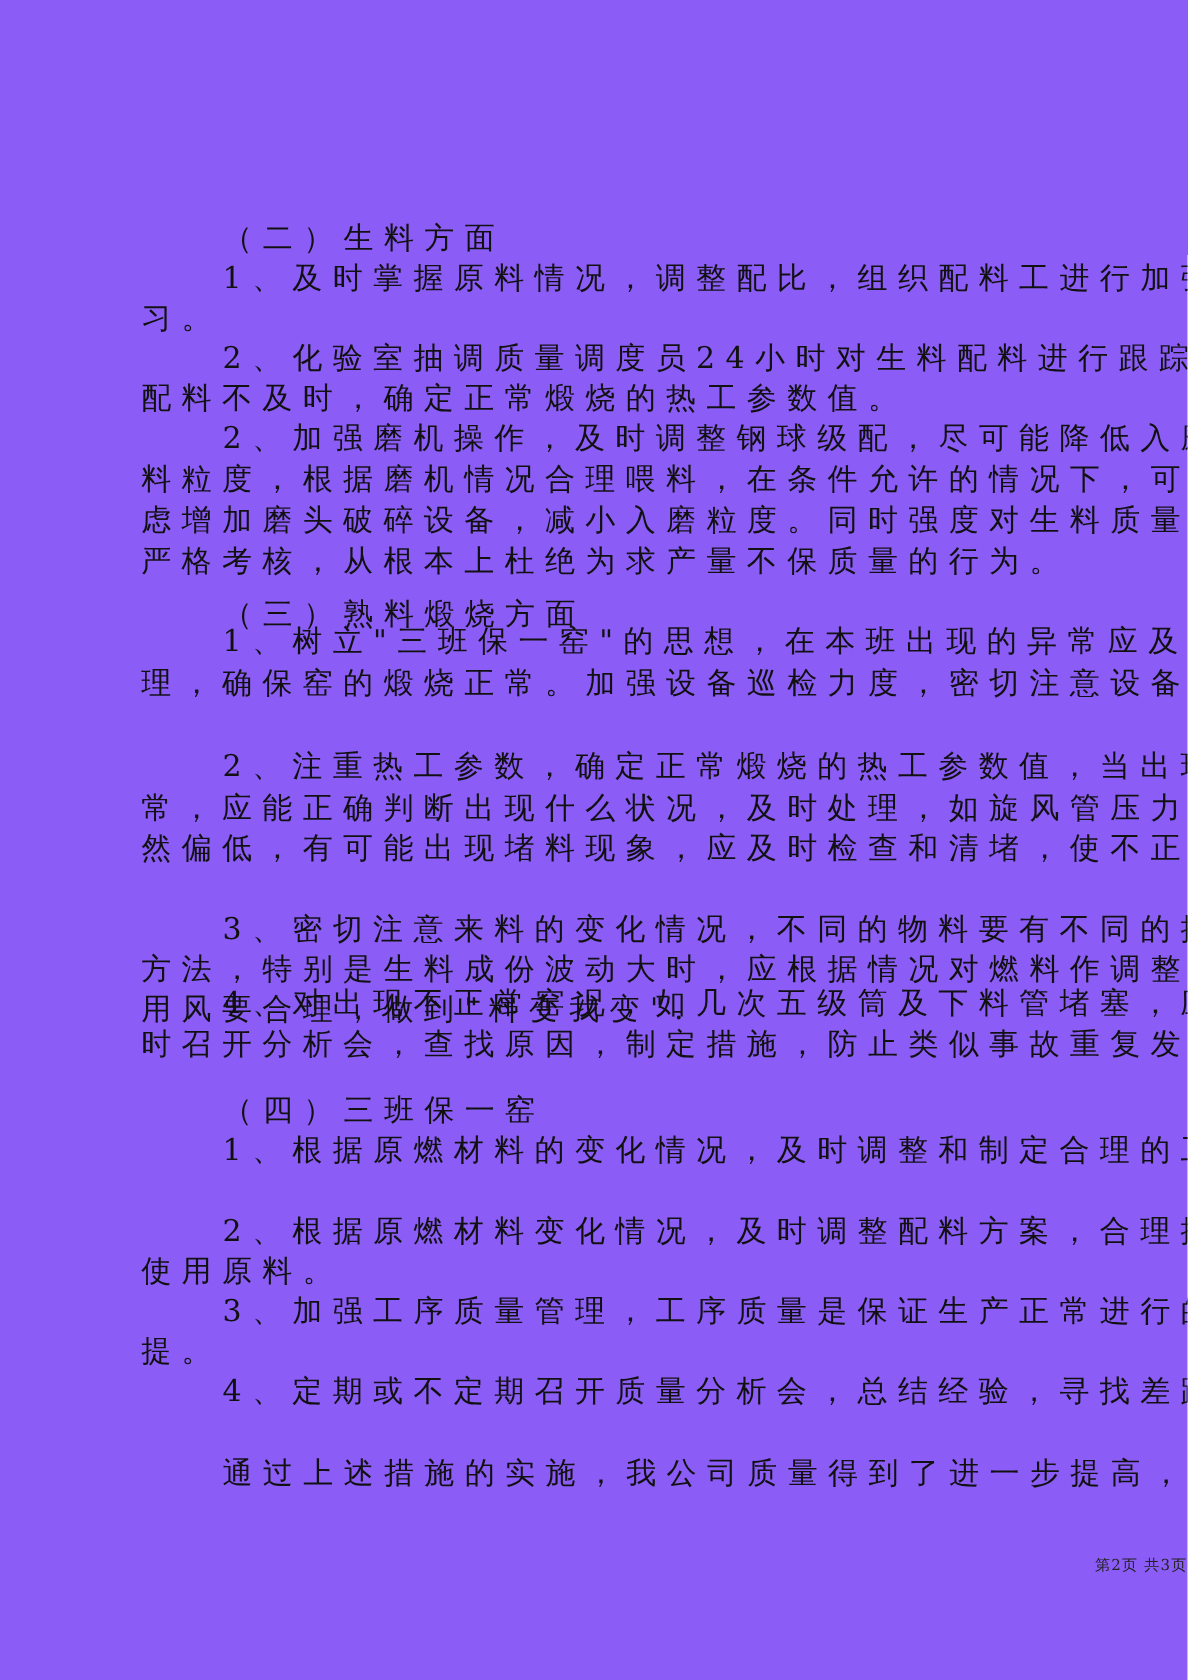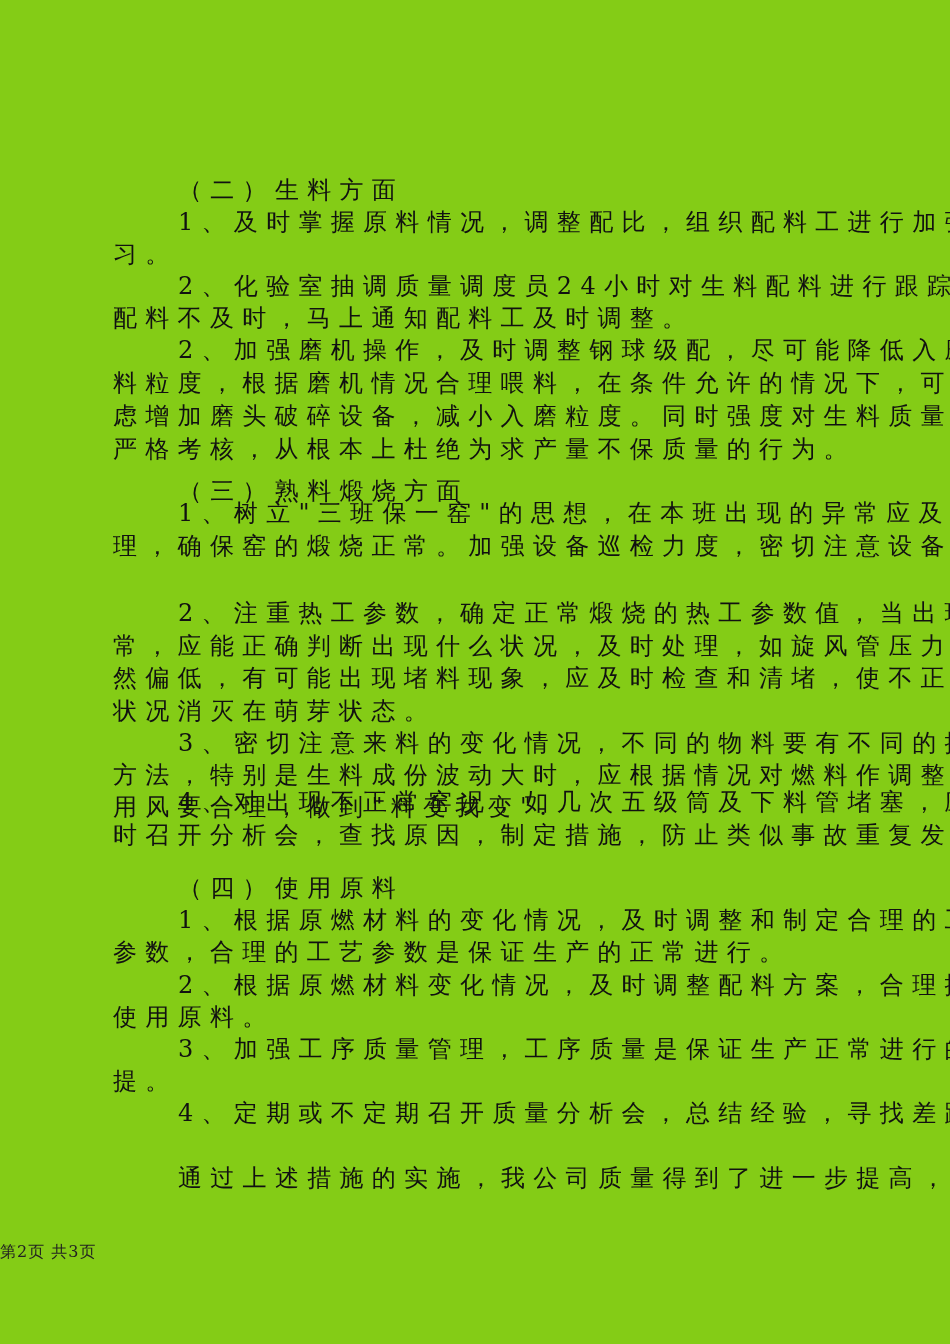--- a/index.html
+++ b/index.html
@@ -1,58 +1,56 @@
 <!DOCTYPE html>
 <html><head>
 <meta charset="utf-8">
 <style>
   html, body { margin: 0; padding: 0; background: #ffffff; }
   body { width: 950px; height: 1344px; position: relative; overflow: hidden;
          font-family: "DejaVu Serif", "Liberation Serif", serif; color: #111; }
-  .page { position: absolute; left: 0; top: 0; width: 950px; height: 1344px; background: #84cc16; }
+  .page { position: absolute; left: 0; top: 0; width: 950px; height: 1344px; background: #8b5cf6; }
   .line { position: absolute; left: 113px; width: 740px; height: 32px;
           font-size: 24px; line-height: 32px; white-space: nowrap;
           letter-spacing: 8.3px; }
   .indent { left: 178px; }
   .heading { left: 178px; }
-  .footer { position: absolute; top: 1240px; left: 0; width: 950px; text-align: left;
-            font-size: 16px; line-height: 24px; color: #222; letter-spacing: 1px; }
+  .footer { position: absolute; top: 1240px; left: 0; width: 950px; text-align: right;
+            font-size: 12px; line-height: 24px; color: #222; letter-spacing: 1px; }
 </style>
 </head>
 <body>
 
 <div class="page">
 
   <div class="line heading" style="top:174px">（二）生料方面</div>
   <div class="line indent" style="top:206px">1、及时掌握原料情况，调整配比，组织配料工进行加强学</div>
   <div class="line" style="top:238px">习。</div>
   <div class="line indent" style="top:270px">2、化验室抽调质量调度员24小时对生料配料进行跟踪如遇</div>
-  <div class="line" style="top:302px">配料不及时，马上通知配料工及时调整。</div>
+  <div class="line" style="top:302px">配料不及时，确定正常煅烧的热工参数值。</div>
   <div class="line indent" style="top:334px">2、加强磨机操作，及时调整钢球级配，尽可能降低入磨物</div>
   <div class="line" style="top:367px">料粒度，根据磨机情况合理喂料，在条件允许的情况下，可考</div>
   <div class="line" style="top:400px">虑增加磨头破碎设备，减小入磨粒度。同时强度对生料质量的</div>
   <div class="line" style="top:433px">严格考核，从根本上杜绝为求产量不保质量的行为。</div>
 
   <div class="line heading" style="top:475px">（三）熟料煅烧方面</div>
   <div class="line indent" style="top:497px">1、树立"三班保一窑"的思想，在本班出现的异常应及时处</div>
   <div class="line" style="top:530px">理，确保窑的煅烧正常。加强设备巡检力度，密切注意设备行</div>
   <div class="line indent" style="top:597px">2、注重热工参数，确定正常煅烧的热工参数值，当出现异</div>
   <div class="line" style="top:630px">常，应能正确判断出现什么状况，及时处理，如旋风管压力突</div>
   <div class="line" style="top:662px">然偏低，有可能出现堵料现象，应及时检查和清堵，使不正常</div>
-  <div class="line" style="top:695px">状况消灭在萌芽状态。</div>
   <div class="line indent" style="top:727px">3、密切注意来料的变化情况，不同的物料要有不同的操作</div>
   <div class="line" style="top:759px">方法，特别是生料成份波动大时，应根据情况对燃料作调整，</div>
   <div class="line" style="top:791px">用风要合理，做到"料变我变".</div>
 
   <div class="line indent" style="top:786px">4、对出现不正常窑况，如几次五级筒及下料管堵塞，应及</div>
   <div class="line" style="top:819px">时召开分析会，查找原因，制定措施，防止类似事故重复发生。</div>
 
-  <div class="line heading" style="top:872px">（四）使用原料</div>
+  <div class="line heading" style="top:872px">（四）三班保一窑</div>
   <div class="line indent" style="top:904px">1、根据原燃材料的变化情况，及时调整和制定合理的工艺</div>
-  <div class="line" style="top:936px">参数，合理的工艺参数是保证生产的正常进行。</div>
   <div class="line indent" style="top:969px">2、根据原燃材料变化情况，及时调整配料方案，合理搭配</div>
   <div class="line" style="top:1001px">使用原料。</div>
   <div class="line indent" style="top:1033px">3、加强工序质量管理，工序质量是保证生产正常进行的前</div>
   <div class="line" style="top:1065px">提。</div>
   <div class="line indent" style="top:1097px">4、定期或不定期召开质量分析会，总结经验，寻找差距，</div>
   <div class="line indent" style="top:1162px">通过上述措施的实施，我公司质量得到了进一步提高，</div>
 
   <div class="footer">第2页 共3页</div>
 </div>
 

